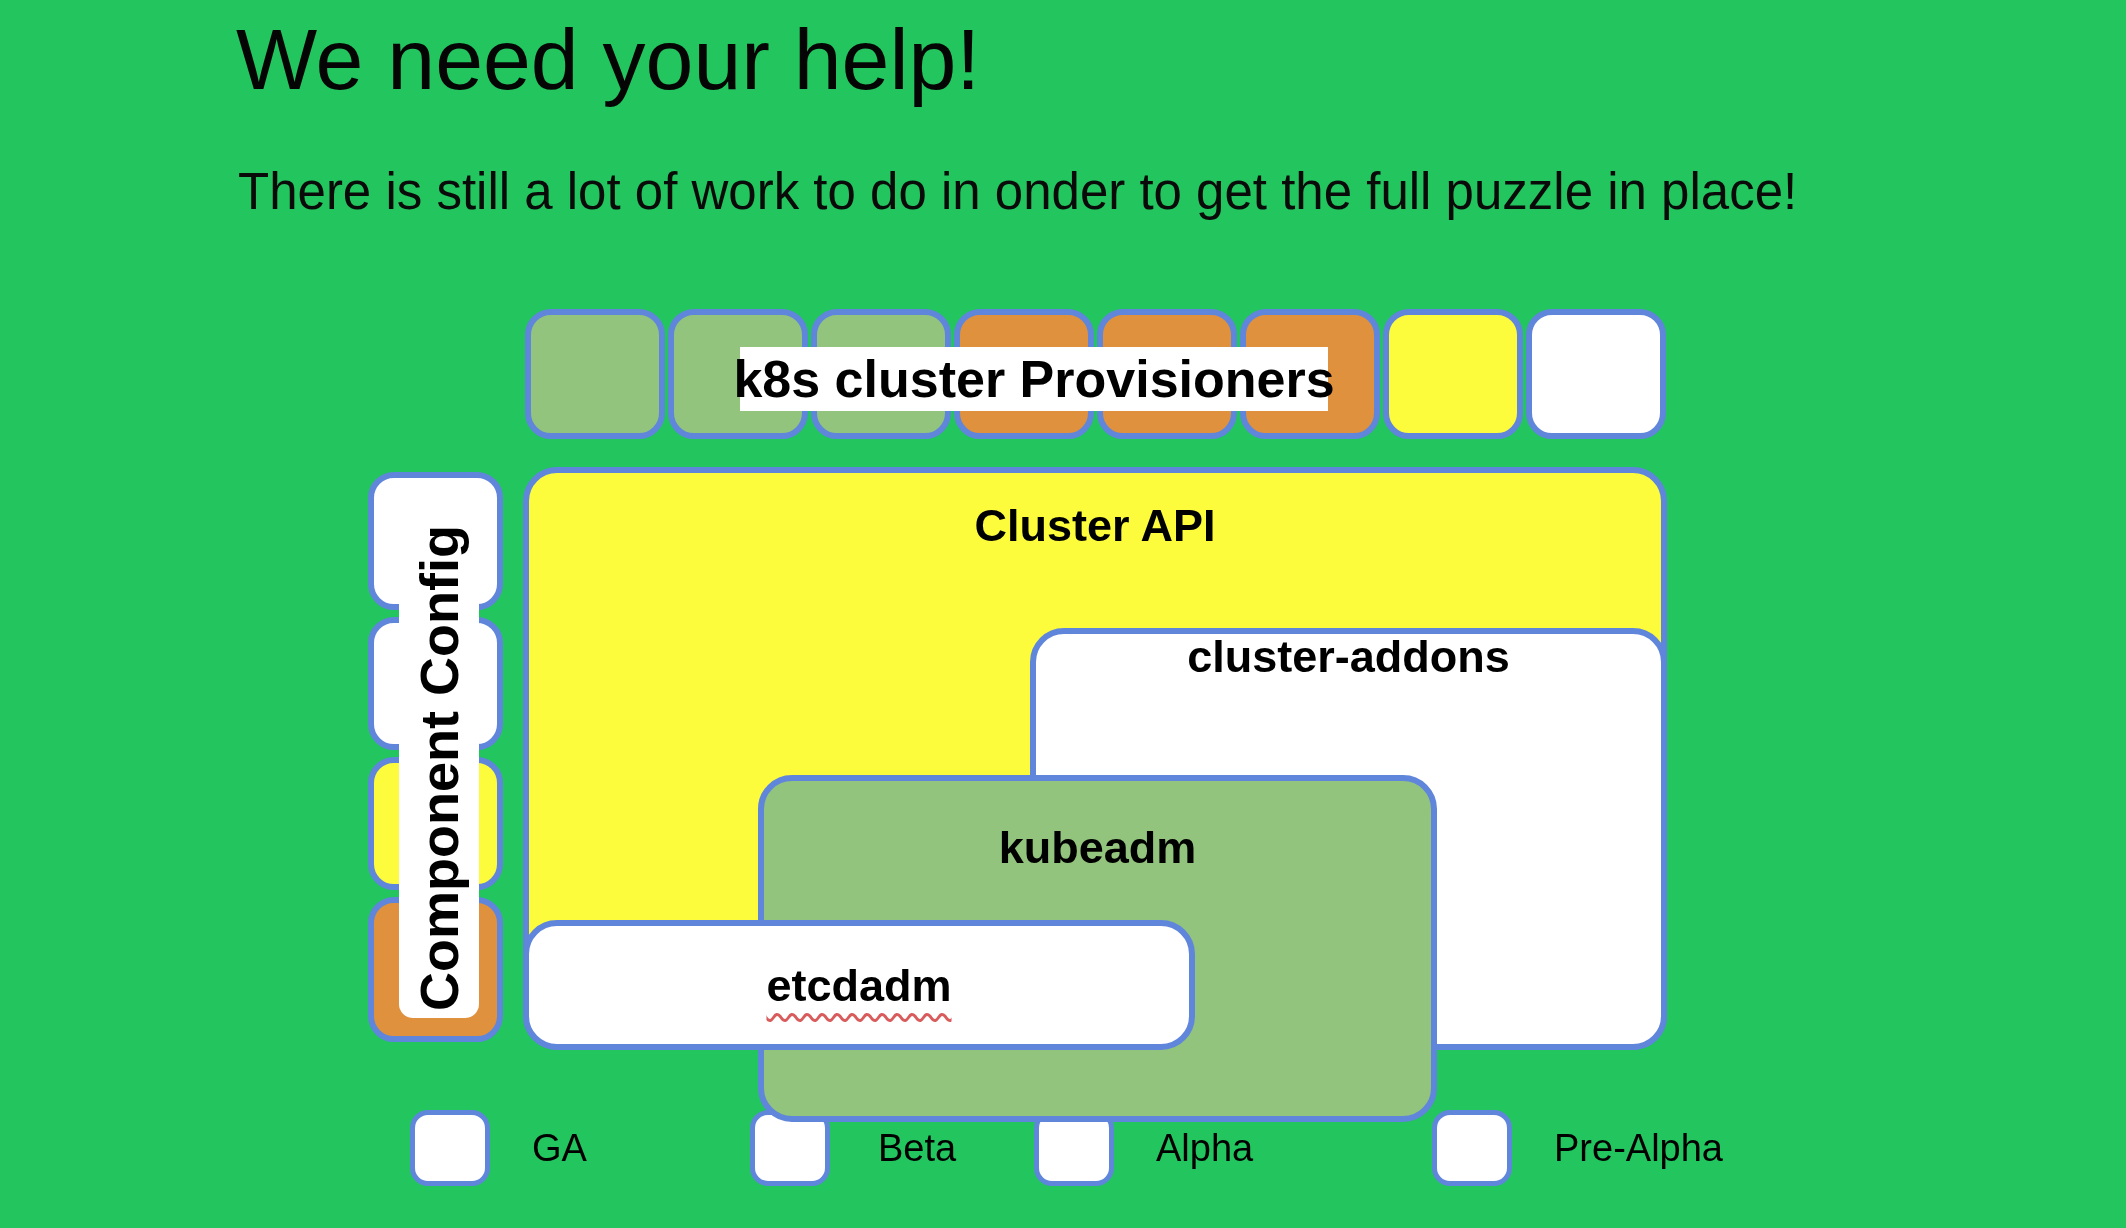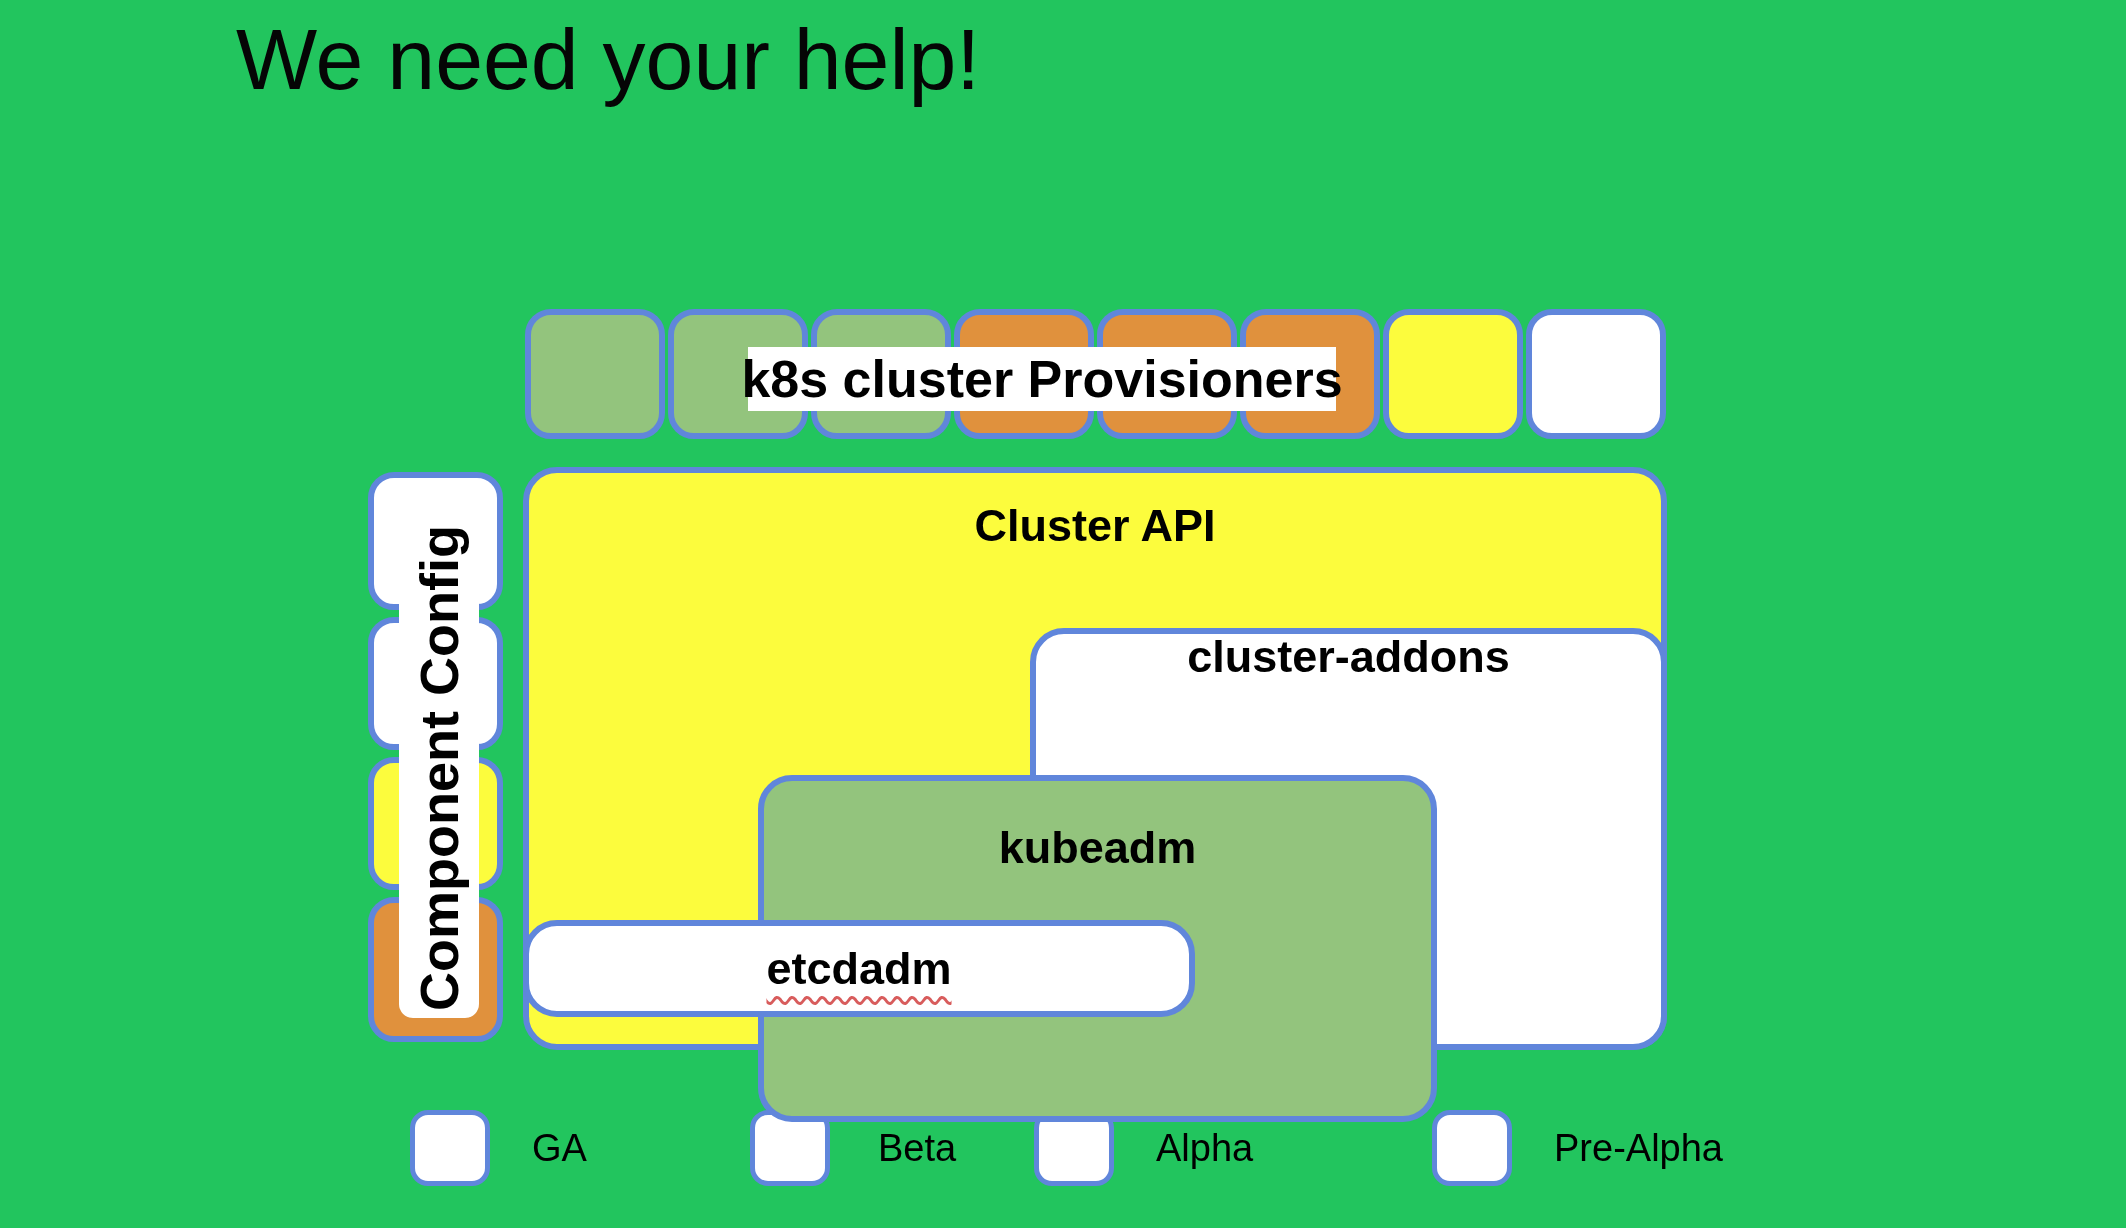--- a/index.html
+++ b/index.html
@@ -32,21 +32,21 @@
   .status-ga{background:var(--c-ga);}
   .status-beta{background:var(--c-beta);}
   .status-alpha{background:var(--c-alpha);}
   .status-pre-alpha{background:var(--c-prealpha);}
   
   #prov-row{position:absolute;left:525px;top:309px;display:flex;gap:3px;z-index:1;}
   .prov-piece{width:140px;height:130px;}
   #prov-label{
     position:absolute;left:740px;top:347px;width:588px;height:64px;background:#ffffff;
     display:flex;align-items:center;justify-content:center;
-    font-weight:700;font-size:52px;line-height:1;z-index:5;white-space:nowrap;margin-left:8px;
+    font-weight:700;font-size:52px;line-height:1;z-index:5;white-space:nowrap;
   }
   
   #cc-col{position:absolute;left:368px;top:472px;width:135px;height:570px;z-index:1;}
   .cc-piece{position:absolute;left:0;width:135px;}
   .cc-piece:nth-of-type(1){top:0;height:138px;}
   .cc-piece:nth-of-type(2){top:145px;height:133px;}
   .cc-piece:nth-of-type(3){top:285px;height:133px;}
   .cc-piece:nth-of-type(4){top:425px;height:145px;}
   #cc-label{
     position:absolute;left:399px;top:518px;width:80px;height:500px;
@@ -59,21 +59,21 @@
   }
   
   .bigbox{
     position:absolute;box-sizing:border-box;border:6px solid var(--c-border);
     border-radius:34px;text-align:center;
   }
   .bigbox-label{font-weight:700;font-size:45px;line-height:1;color:#000;white-space:nowrap;}
   #cluster-api{left:523px;top:467px;width:1144px;height:583px;z-index:1;padding-top:30px;}
   #cluster-addons{left:1030px;top:628px;width:637px;height:422px;z-index:2;}
   #kubeadm{left:758px;top:775px;width:679px;height:347px;z-index:3;padding-top:44px;}
-  #etcdadm{left:523px;top:920px;width:672px;height:97px;z-index:4;
+  #etcdadm{left:523px;top:920px;width:672px;height:130px;z-index:4;
     display:flex;align-items:center;justify-content:center;}
   #etcdadm .bigbox-label{
     text-decoration-line:underline;text-decoration-style:wavy;
     text-decoration-color:var(--c-squiggle);text-decoration-thickness:3px;
     text-underline-offset:12px;
   }
   
   #legend{position:absolute;left:0;top:1110px;width:2126px;height:76px;}
   .legend-item{position:absolute;top:0;height:76px;display:flex;align-items:center;gap:42px;}
   .legend-item:nth-of-type(1){left:410px;}
@@ -85,20 +85,21 @@
     border:5px solid var(--c-border);border-radius:18px;background:#fff;
   }
   .legend-label{font-size:38px;line-height:1;color:#000;white-space:nowrap;}
 </style>
 </head>
 <body>
 
 <div id="slide">
 
   <h1 id="title">We need your help!</h1>
+  <div id="subtitle">There is still a lot of work to do in onder to get the full puzzle in place!</div>
 
   <div id="prov-row">
 
       <div class="piece prov-piece status-ga"></div>
 
       <div class="piece prov-piece status-ga"></div>
 
       <div class="piece prov-piece status-ga"></div>
 
       <div class="piece prov-piece status-beta"></div>

